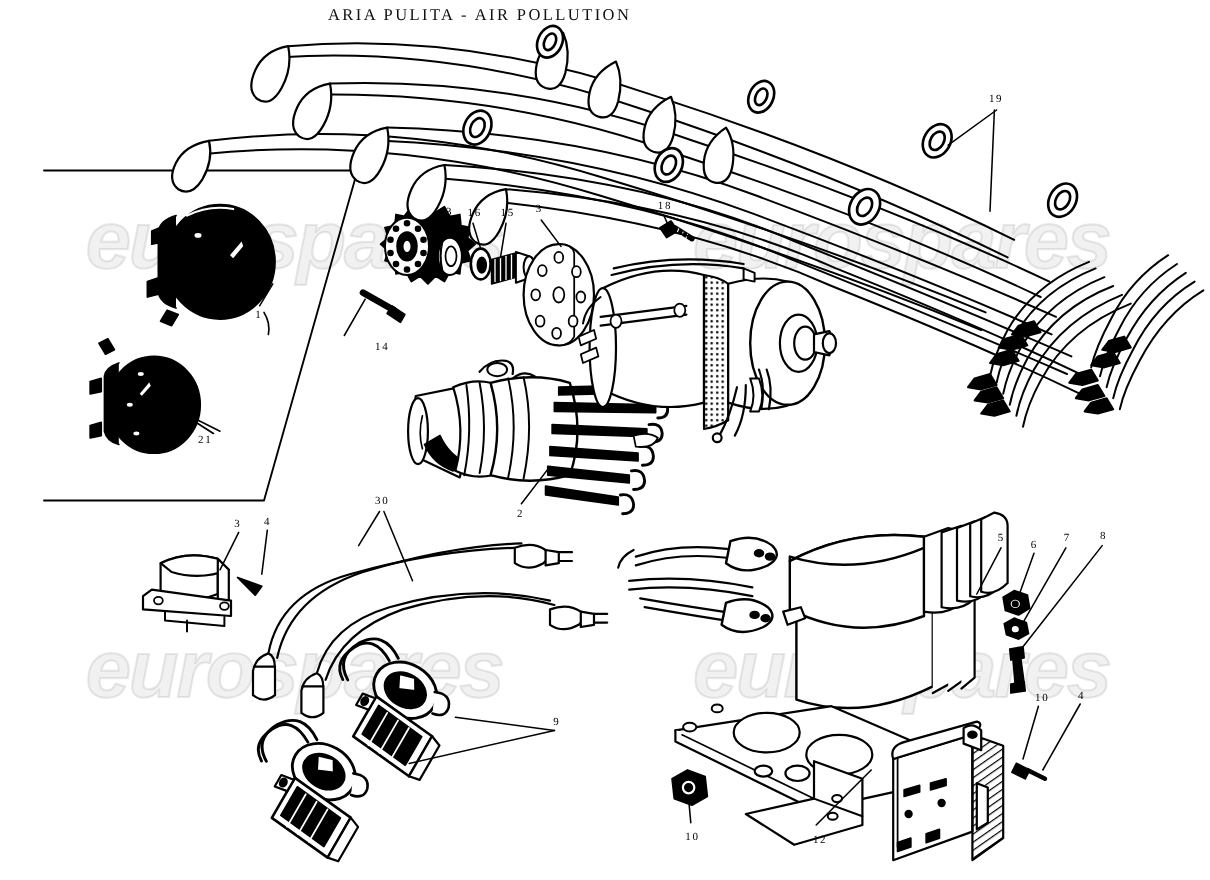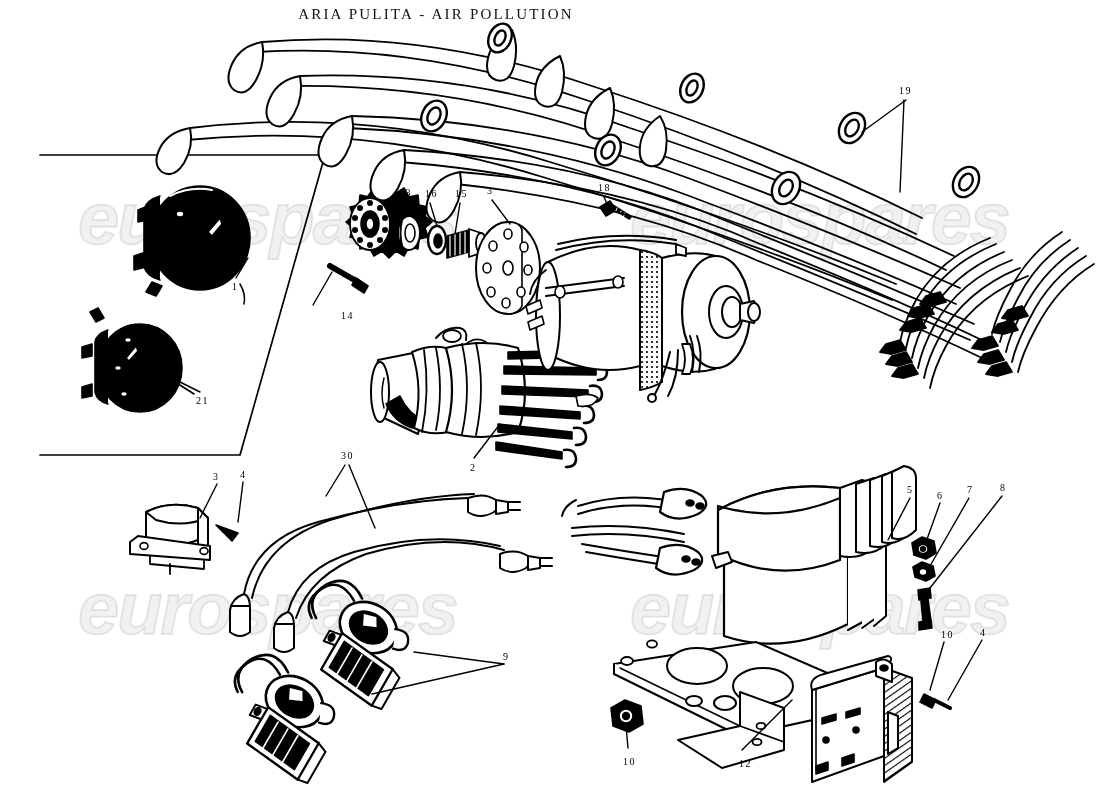--- a/index.html
+++ b/index.html
@@ -526,21 +526,21 @@
         <path d="M628,748 L626,726"></path>
         <path d="M742,750 L792,700"></path>
       </g>
 
     </g>
   </svg>
 
   <div class="title">ARIA PULITA  -  AIR POLLUTION</div>
 
   <div class="callout" style="left:232px; top:282px;">1</div>
-  <div class="callout" style="left:196px; top:396px;">21</div>
+  <div class="callout" style="left:180px; top:396px;">21</div>
   <div class="callout" style="left:399px; top:188px;text-decoration:underline;">13</div>
   <div class="callout" style="left:425px; top:189px;">16</div>
   <div class="callout" style="left:455px; top:189px;">15</div>
   <div class="callout" style="left:487px; top:186px;">3</div>
   <div class="callout" style="left:598px; top:183px;">18</div>
   <div class="callout" style="left:899px; top:86px;">19</div>
   <div class="callout" style="left:308px; top:311px;margin-left:33px;">14</div>
   <div class="callout" style="left:470px; top:463px;">2</div>
   <div class="callout" style="left:341px; top:451px;">30</div>
   <div class="callout" style="left:213px; top:472px;">3</div>

